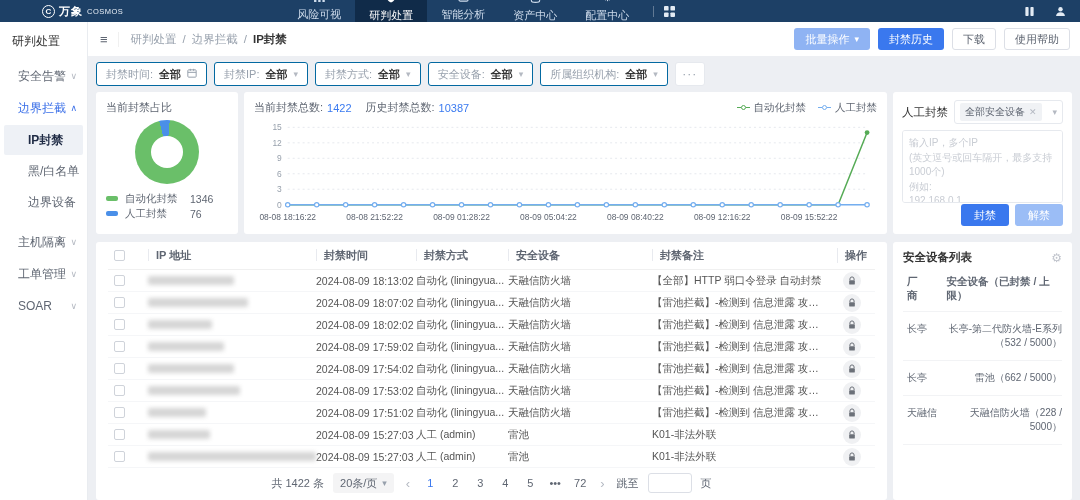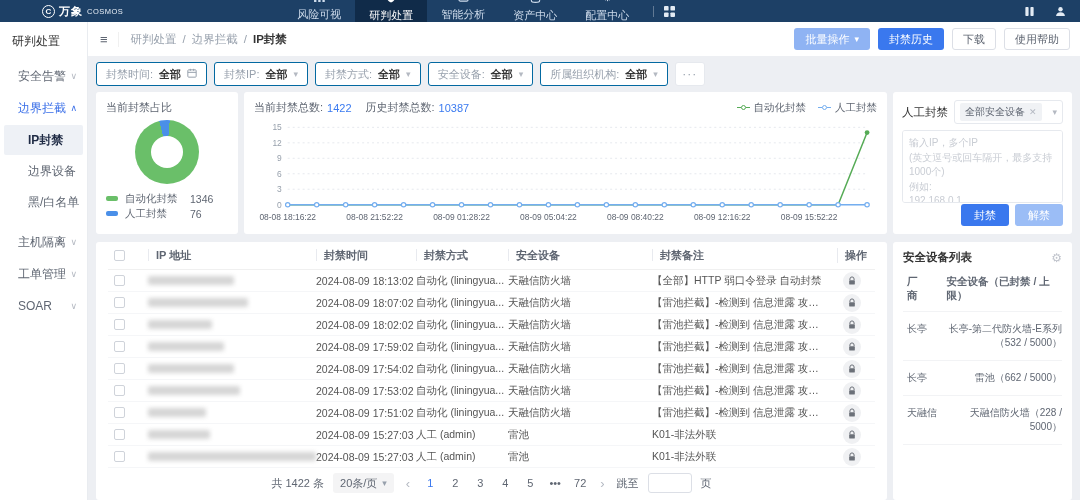--- a/index.html
+++ b/index.html
@@ -208,22 +208,22 @@
     <div class="sb-title">研判处置</div>
     <div class="sb-item">
       <span>安全告警</span>
       <span class="chev">∨</span>
     </div>
     <div class="sb-item open">
       <span>边界拦截</span>
       <span class="chev">∧</span>
     </div>
     <div class="sb-sub selected">IP封禁</div>
+    <div class="sb-sub">黑/白名单</div>
     <div class="sb-sub">边界设备</div>
-    <div class="sb-sub">黑/白名单</div>
     <div class="sb-gap"></div>
     <div class="sb-item">
       <span>主机隔离</span>
       <span class="chev">∨</span>
     </div>
     <div class="sb-item">
       <span>工单管理</span>
       <span class="chev">∨</span>
     </div>
     <div class="sb-item">

